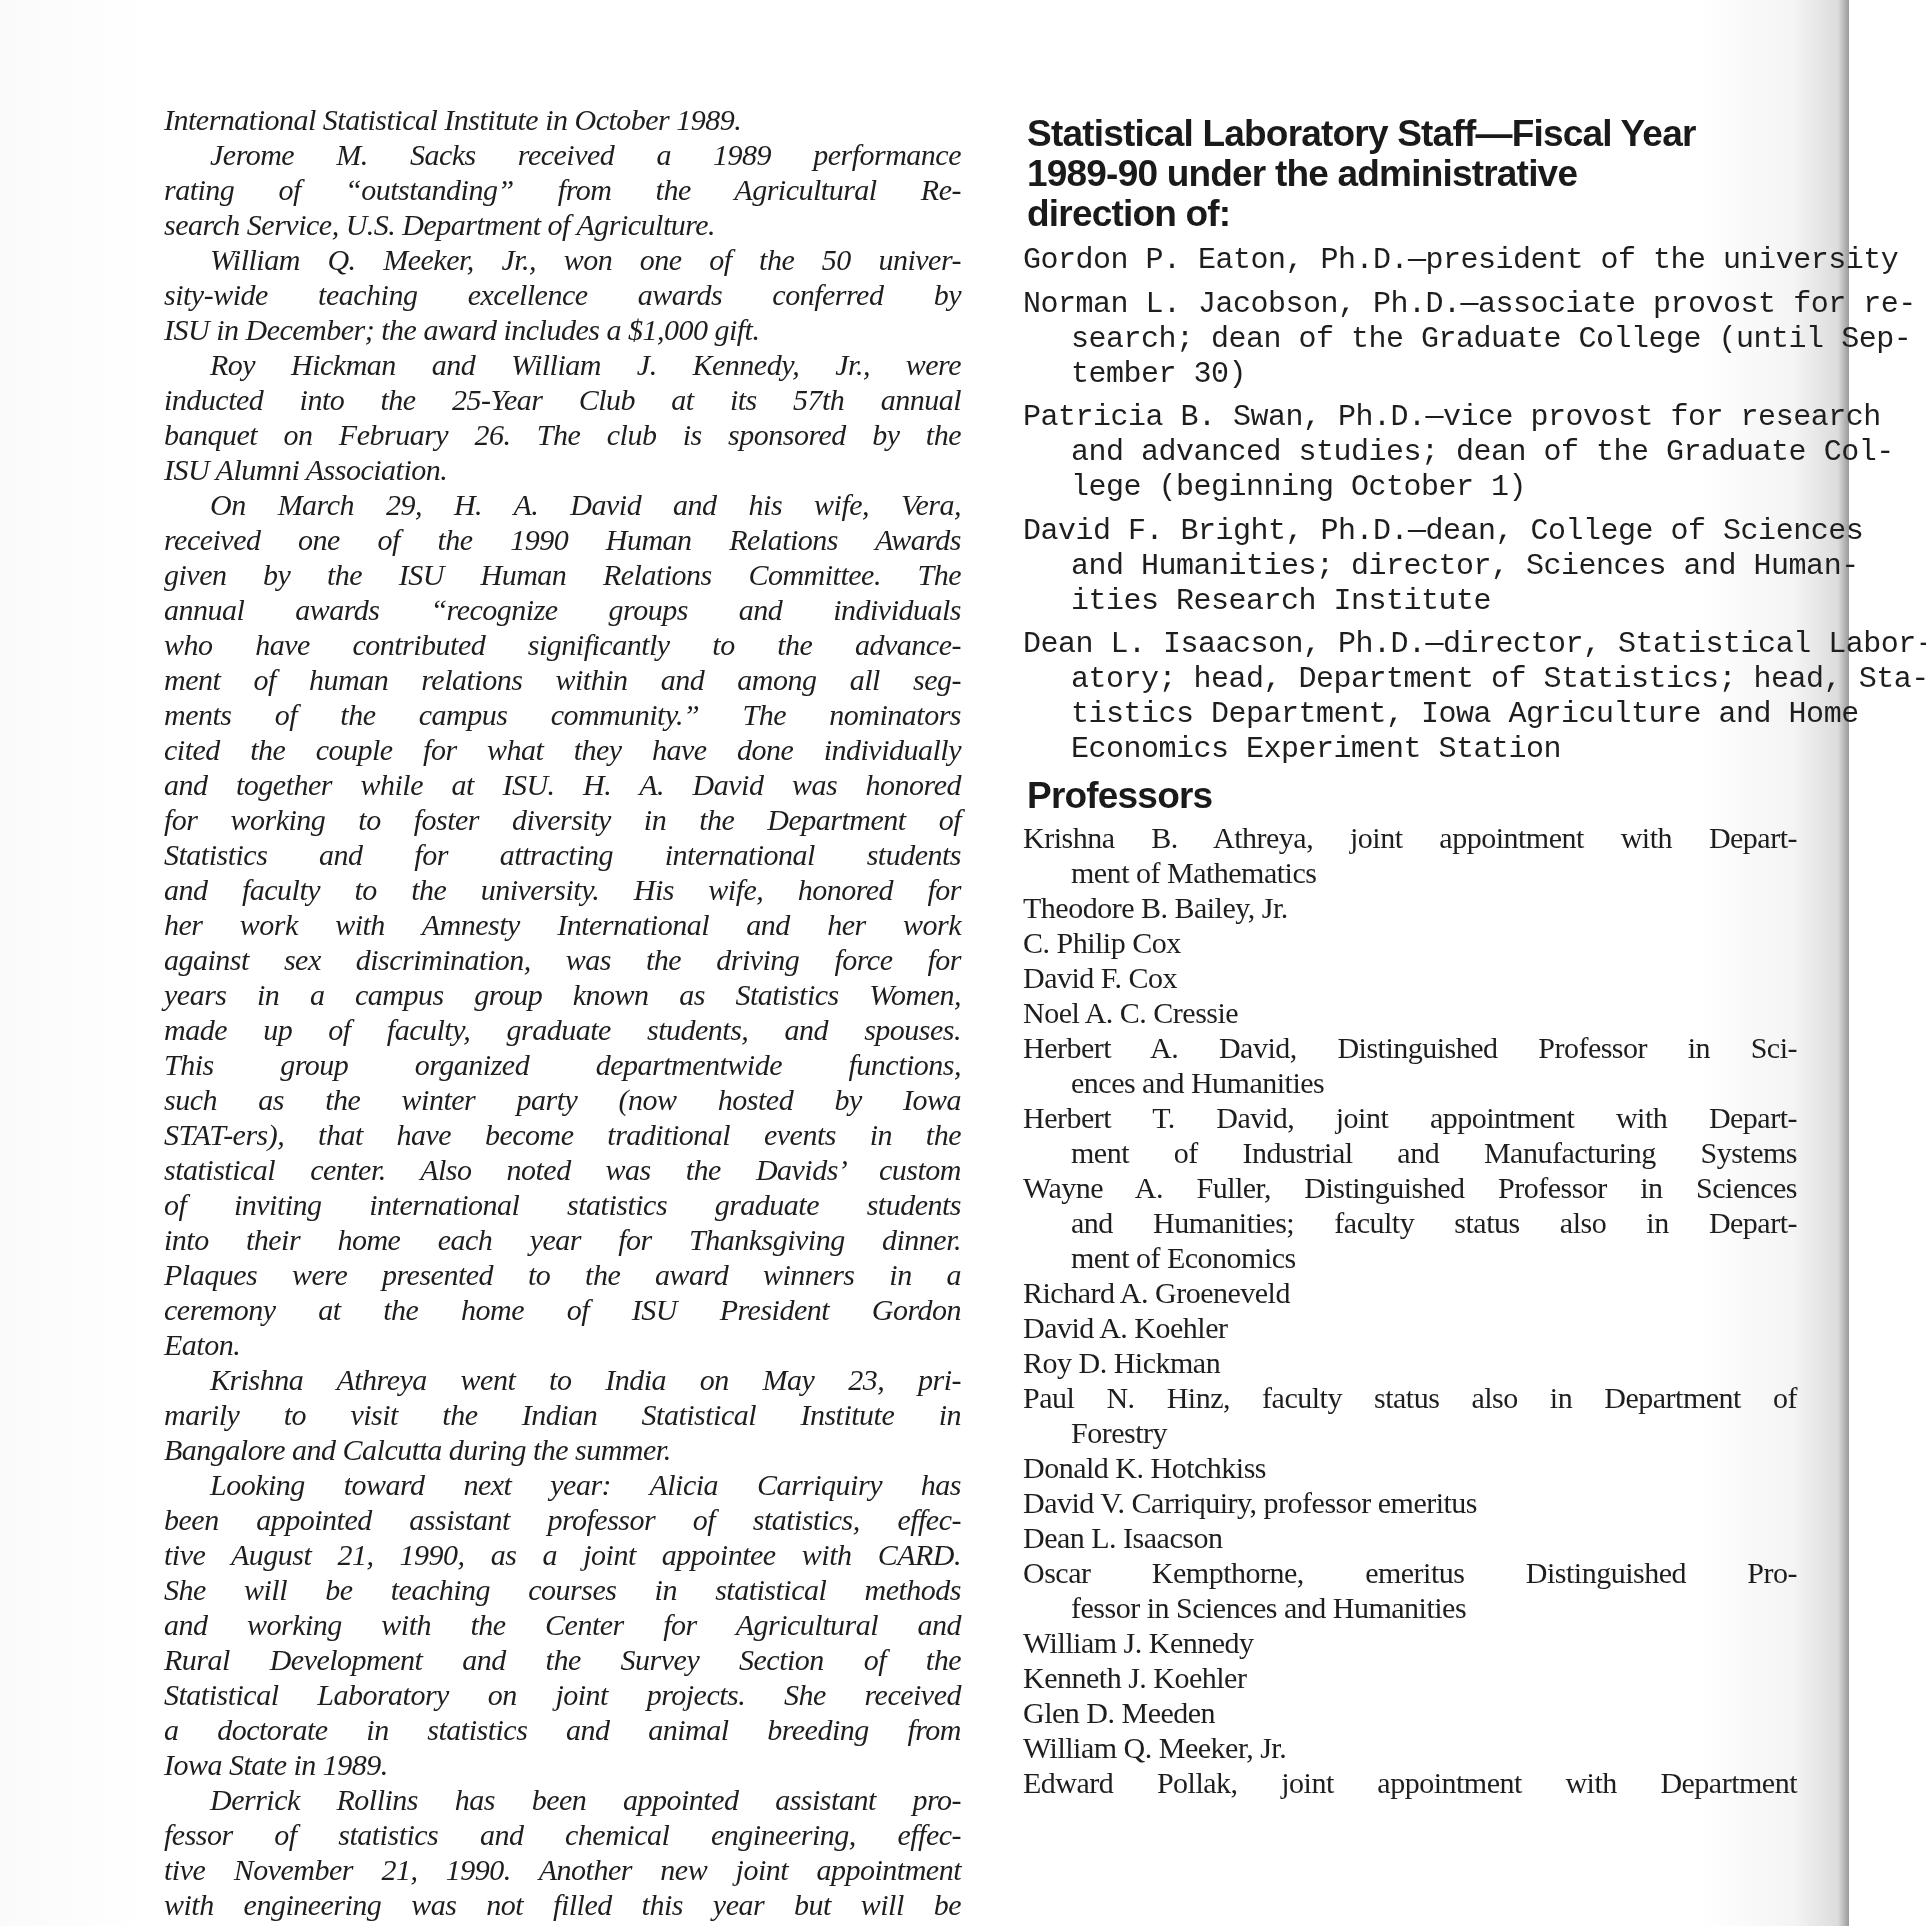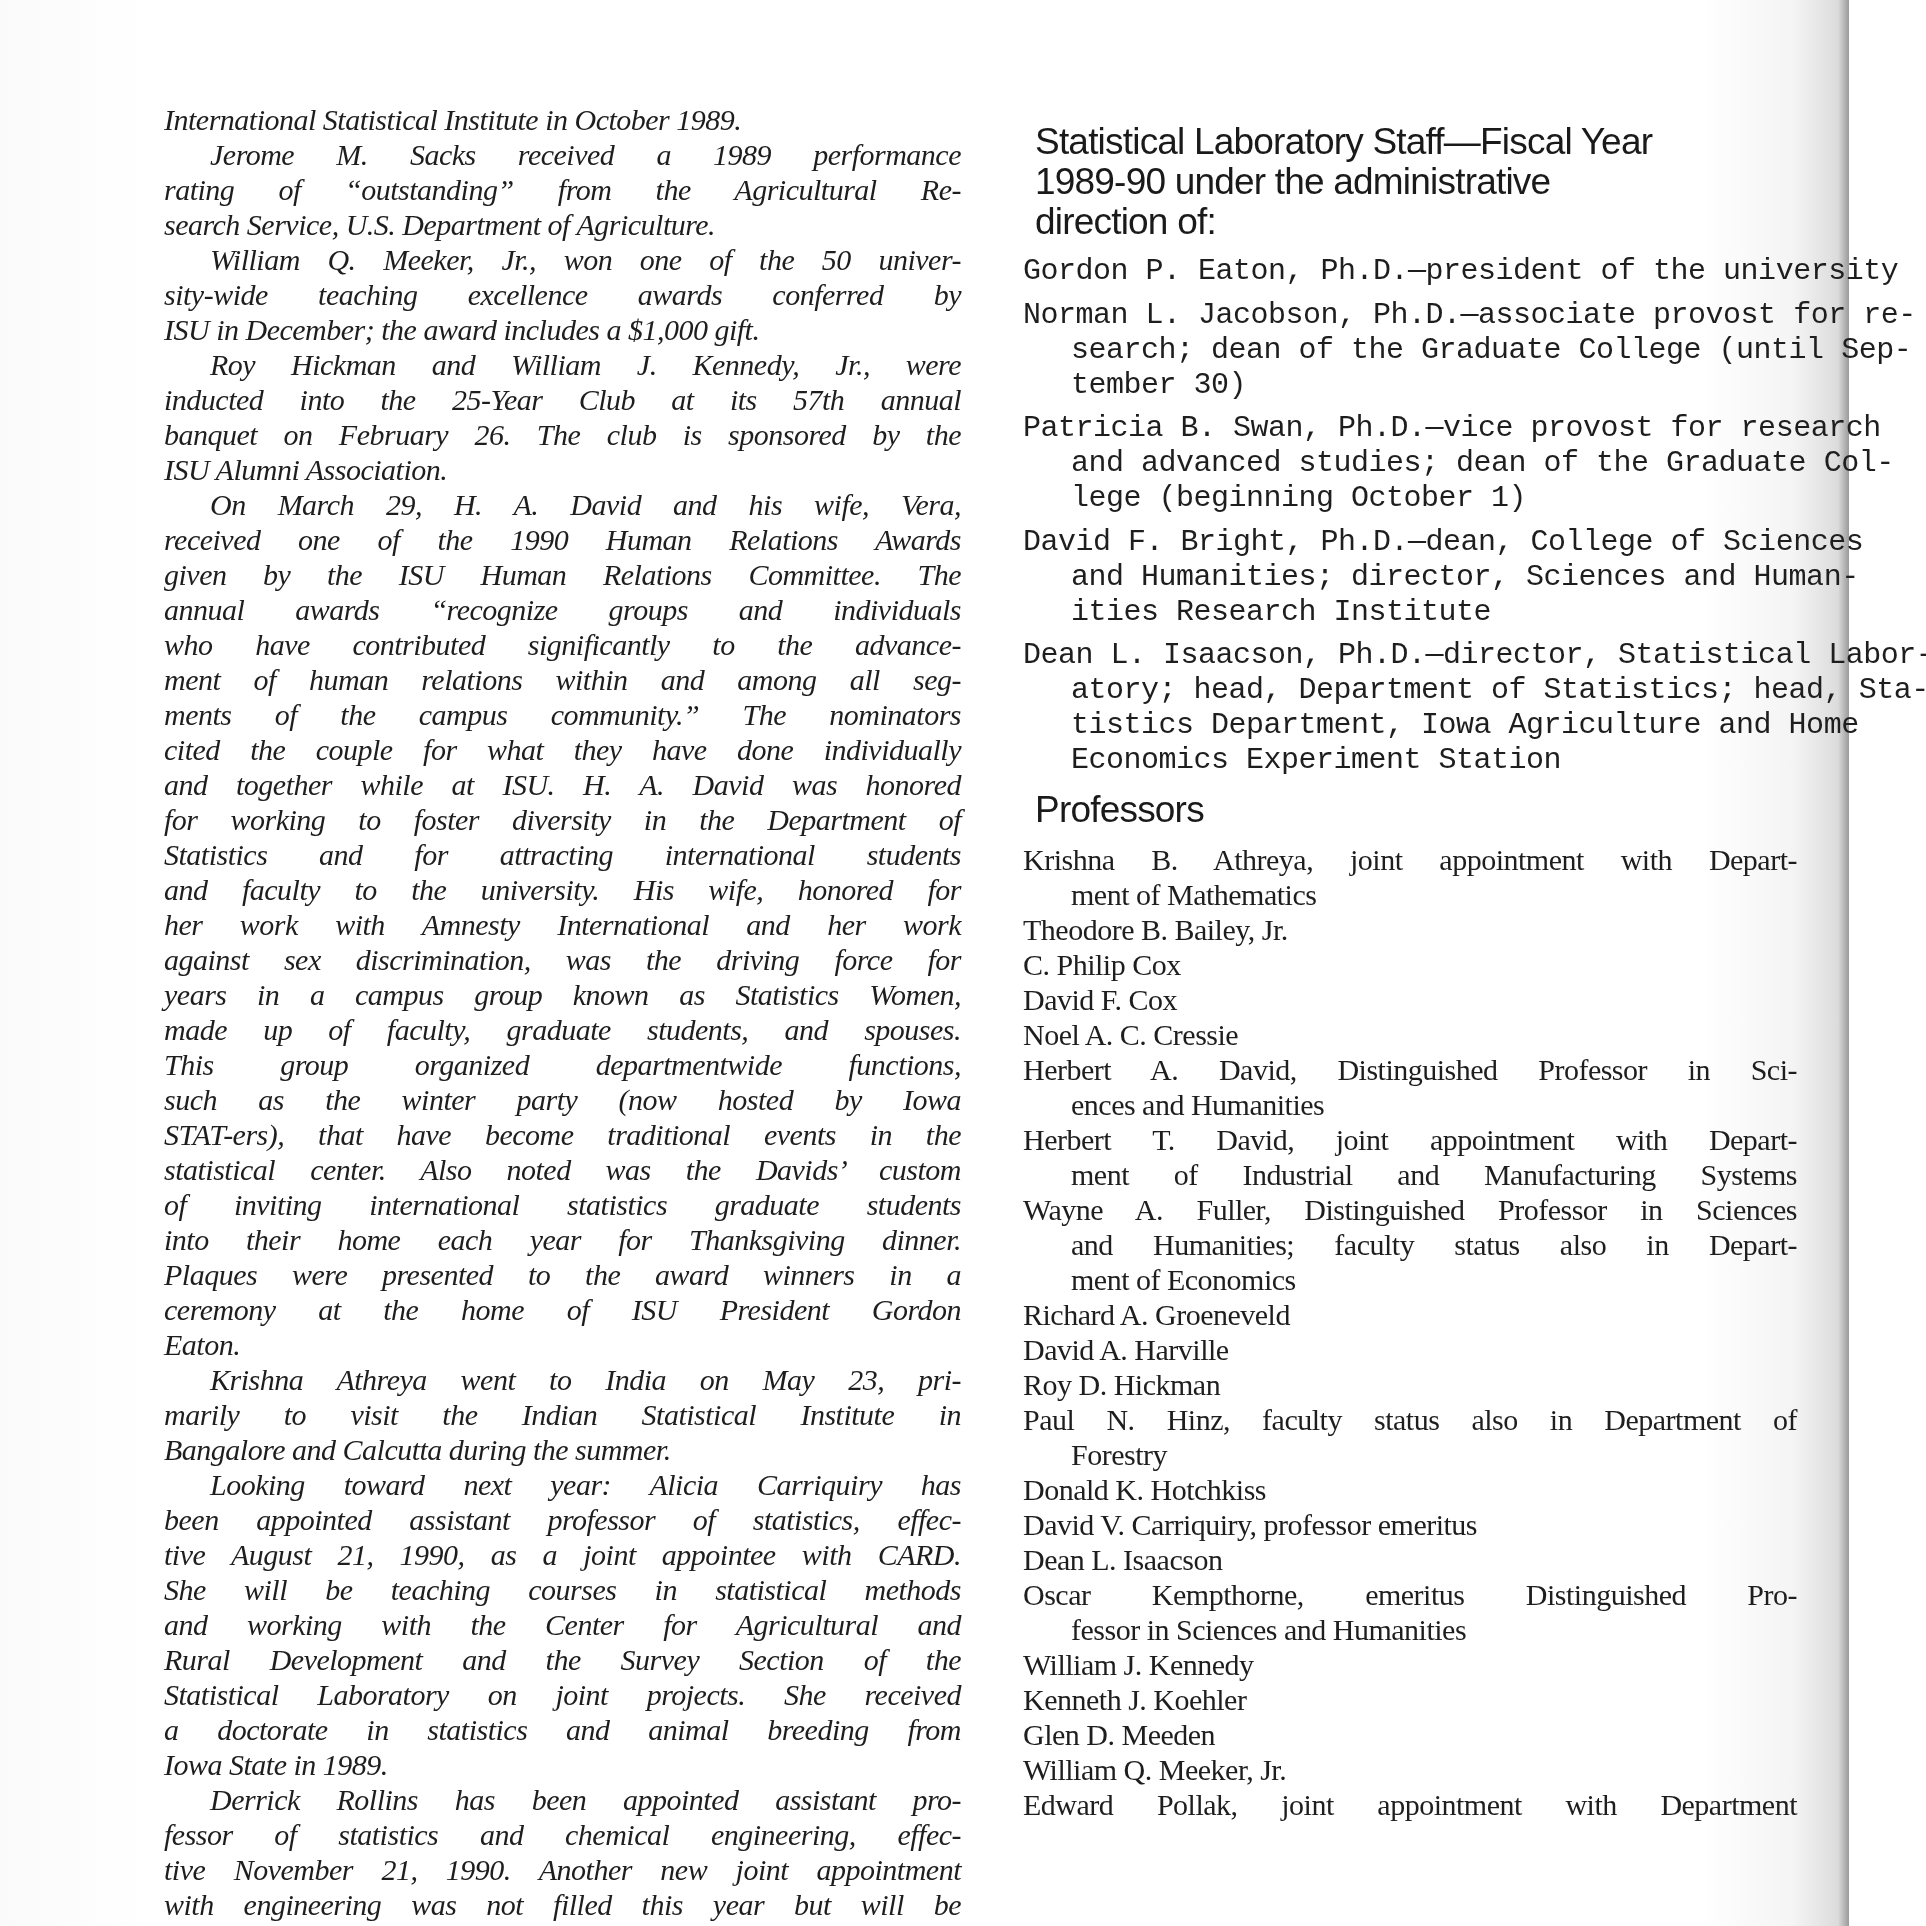--- a/index.html
+++ b/index.html
@@ -22,21 +22,21 @@
   .line {
     font-size: 30px; line-height: 35px; height: 35px;
     white-space: nowrap; text-align: justify; text-align-last: justify;
     letter-spacing: -0.5px;
   }
   .line.last { text-align-last: left; }
   .line.indent { padding-left: 46px; }
   .para { margin: 0; }
   h2.heading {
     font-family: "Liberation Sans", "DejaVu Sans", sans-serif;
-    font-weight: normal; font-size: 37px; line-height: 40px; margin: 12px;
+    font-weight: bold; font-size: 37px; line-height: 40px; margin: 4px;
     letter-spacing: -0.8px; color: #1a1a1a;
   }
   .entry { margin-bottom: 8.5px; font-family: Liberation Mono, monospace; }
   .entry .cont { padding-left: 48px; }
   .prof-entry .cont { padding-left: 48px; }
   .professors-heading { margin-top: 27px; margin-bottom: 7px; }
   .admin-list { margin-top: 9.2px; }
 </style>
 </head>
 <body>
@@ -174,21 +174,21 @@
       </div>
       <div class="prof-entry">
         <div class="line">Wayne A. Fuller, Distinguished Professor in Sciences</div>
         <div class="line cont">and Humanities; faculty status also in Depart-</div>
         <div class="line cont last">ment of Economics</div>
       </div>
       <div class="prof-entry">
         <div class="line last">Richard A. Groeneveld</div>
       </div>
       <div class="prof-entry">
-        <div class="line last">David A. Harville</div>
+        <div class="line last">David A. Koehler</div>
       </div>
       <div class="prof-entry">
         <div class="line last">Roy D. Hickman</div>
       </div>
       <div class="prof-entry">
         <div class="line">Paul N. Hinz, faculty status also in Department of</div>
         <div class="line cont last">Forestry</div>
       </div>
       <div class="prof-entry">
         <div class="line last">Donald K. Hotchkiss</div>

